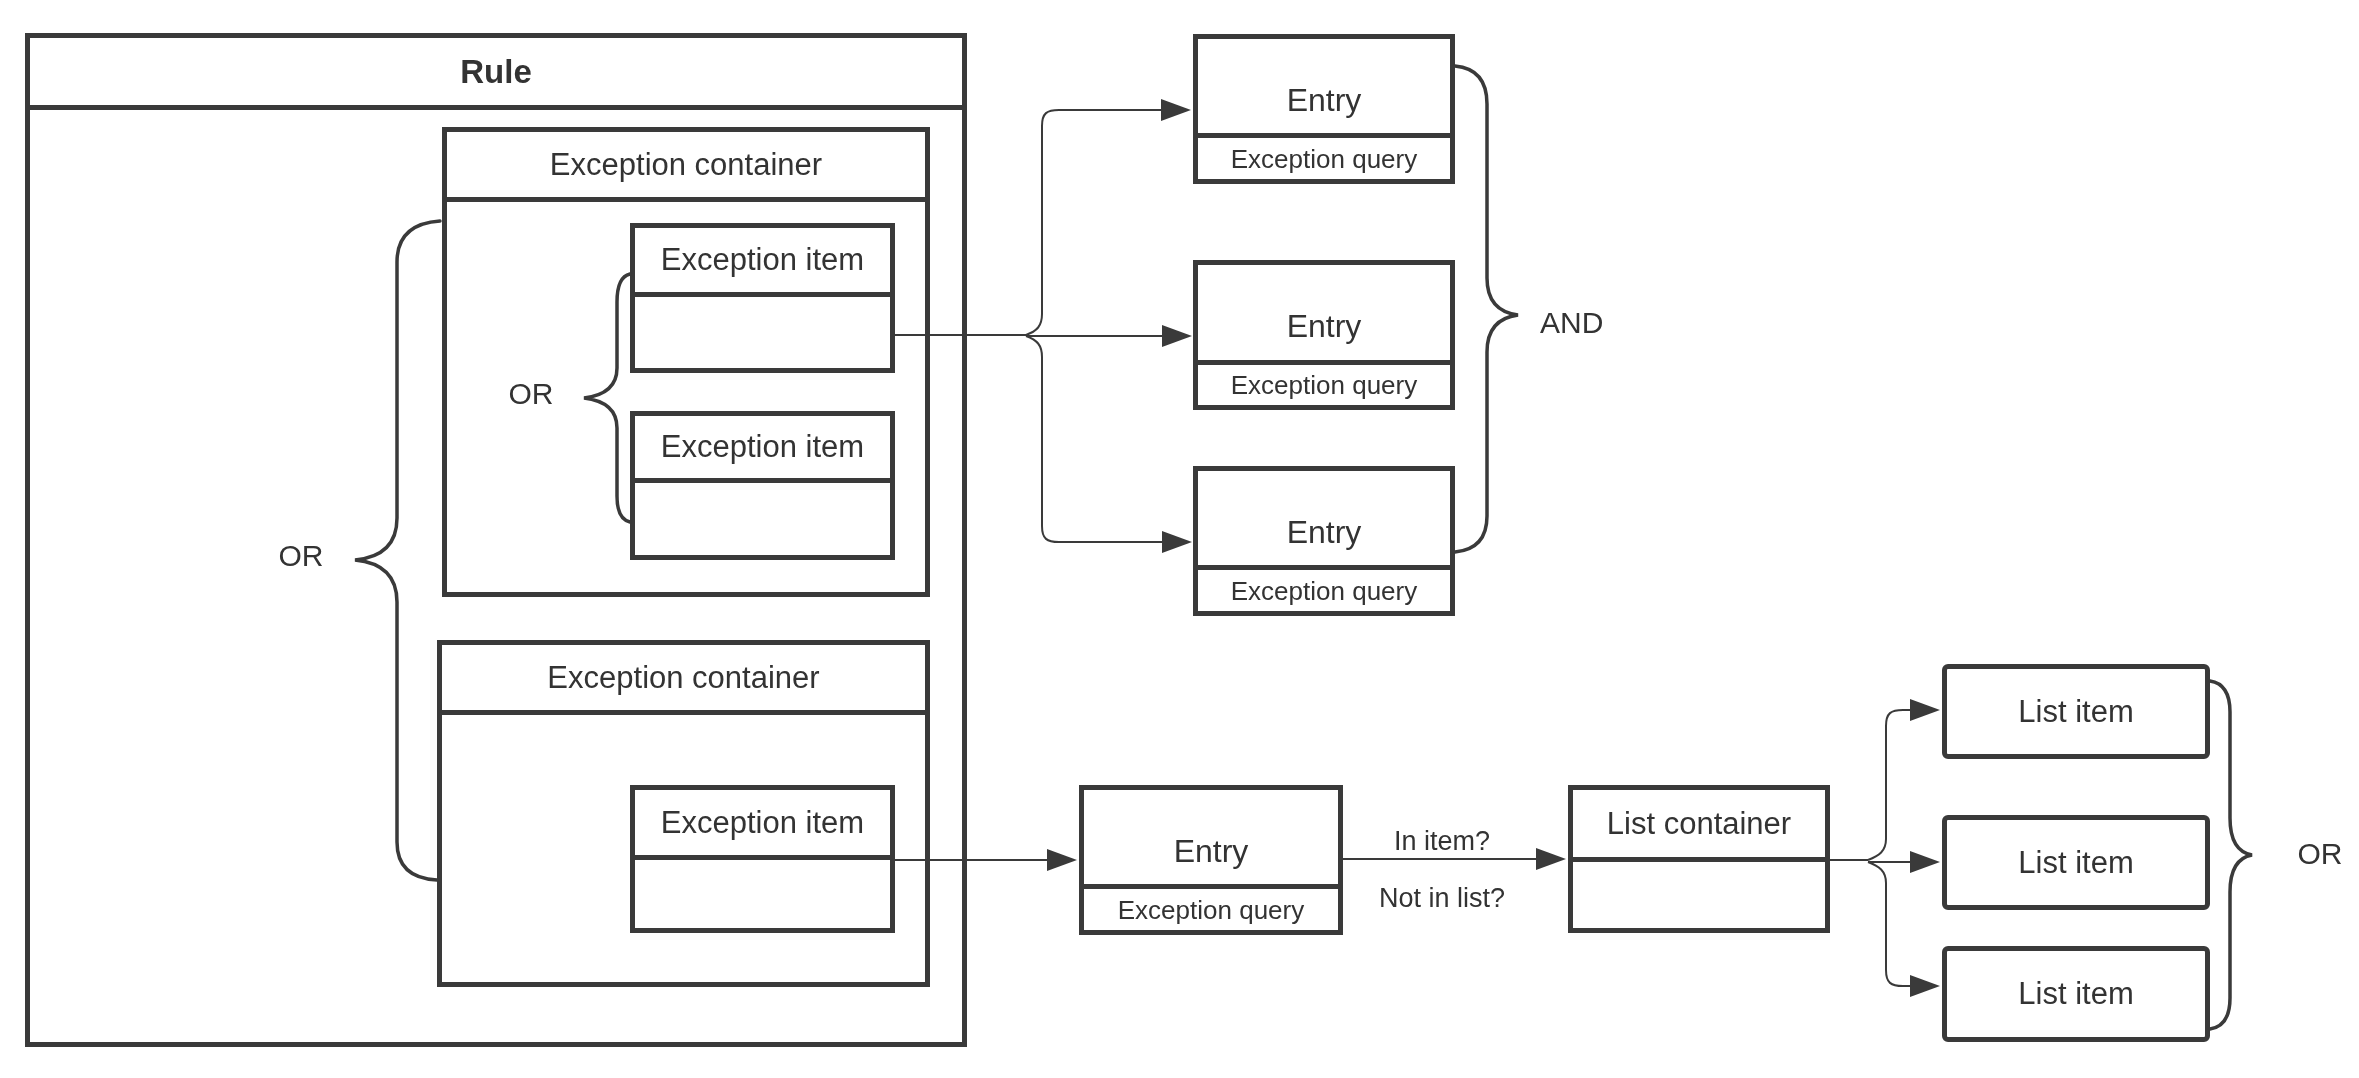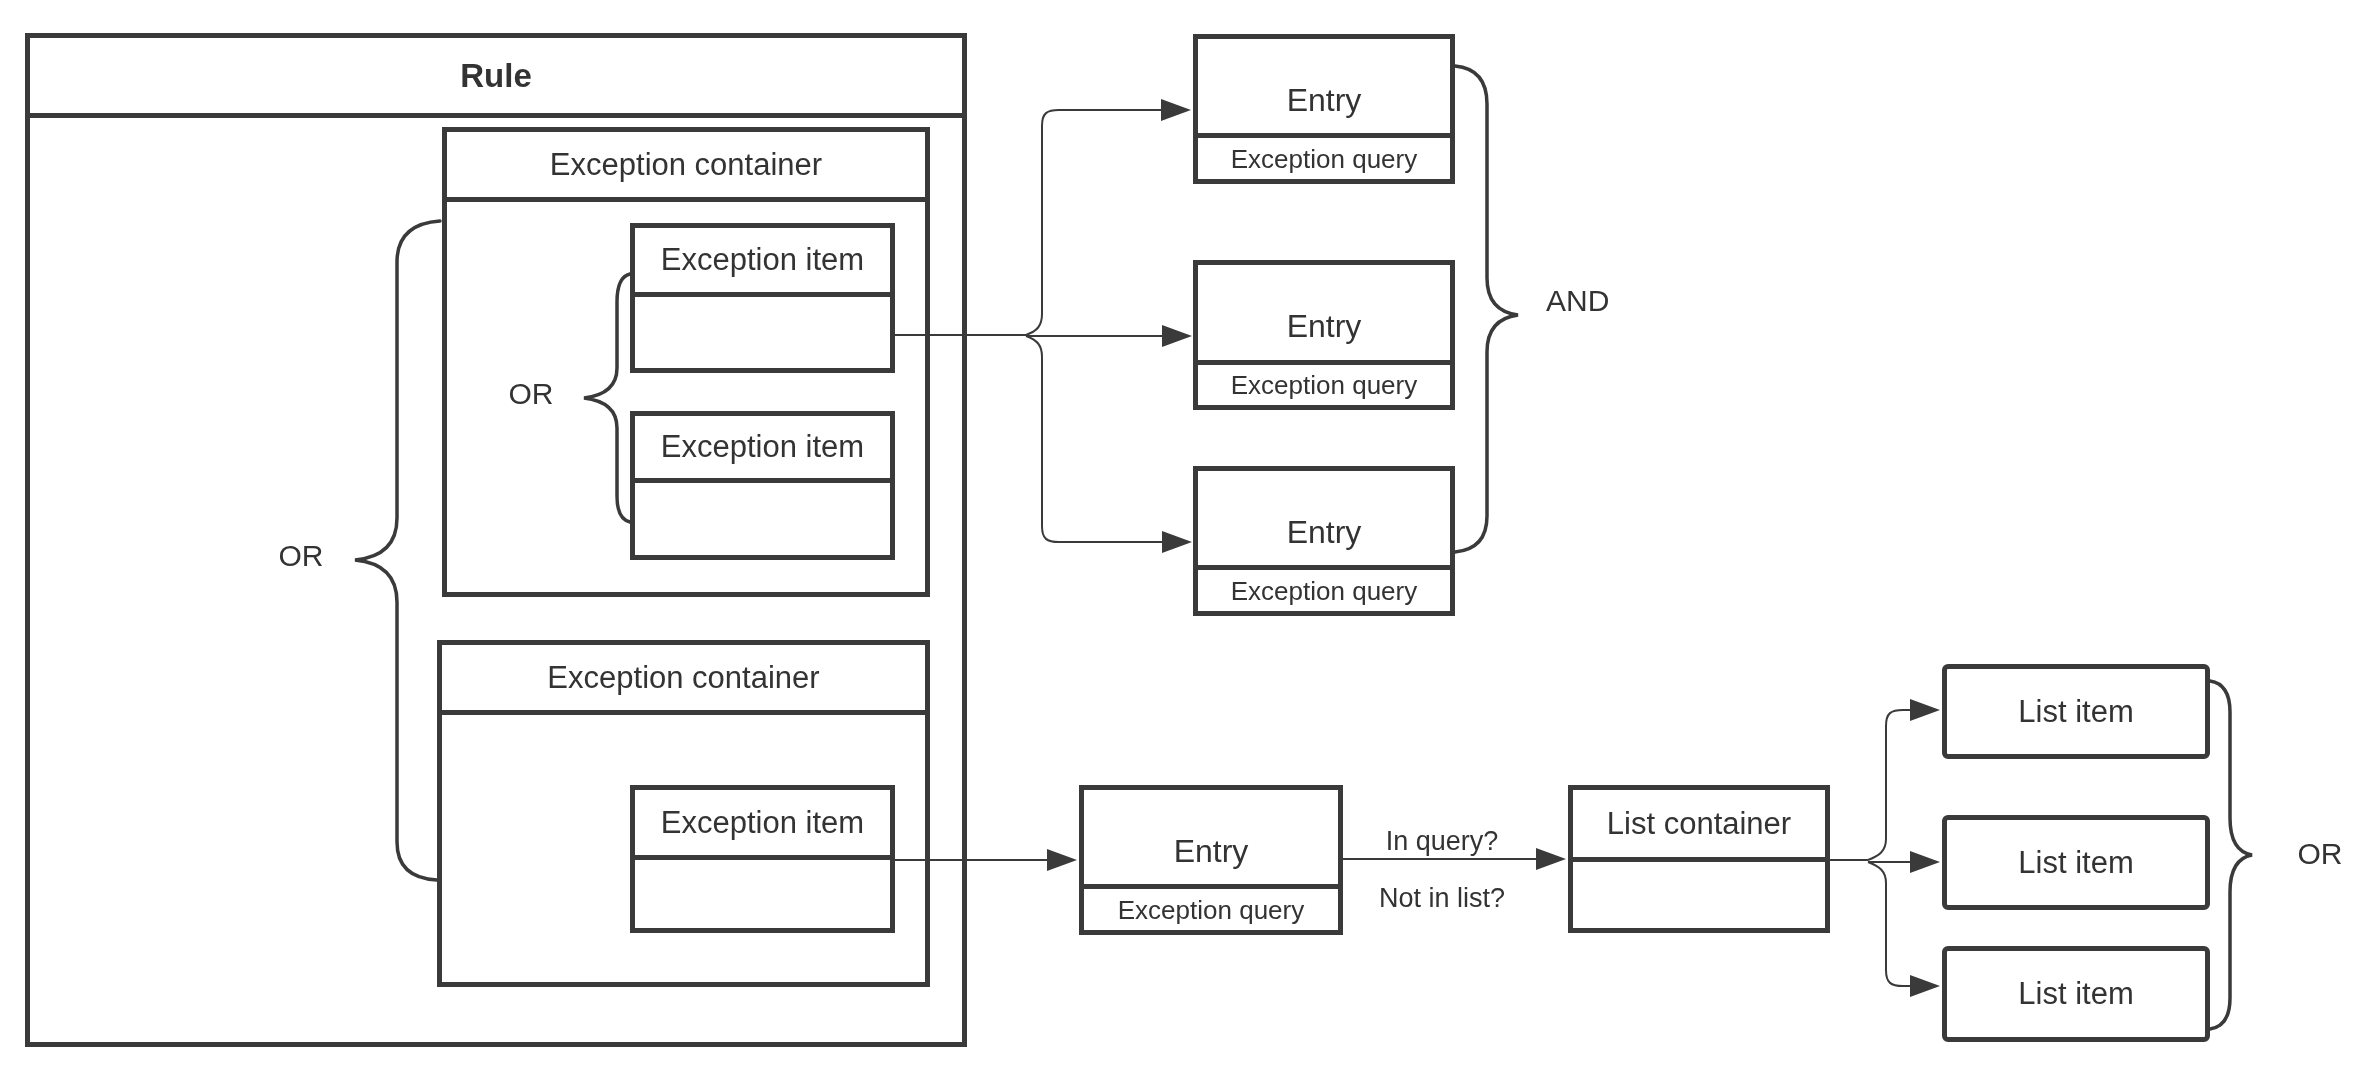--- a/index.html
+++ b/index.html
@@ -57,21 +57,21 @@
   .edge{stroke:var(--stroke);stroke-width:2;fill:none;}
   .brace{stroke:var(--stroke);stroke-width:3.5;fill:none;stroke-linecap:round;}
   .ahead{fill:var(--stroke);stroke:none;}
 </style>
 </head>
 <body>
 
 <div id="canvas">
 
   <div class="node" style="left:25px;top:33px;width:942px;height:1014px;">
-    <div class="hd t-rule" style="height:80px;">Rule</div>
+    <div class="hd t-rule" style="height:72px;">Rule</div>
   </div>
 
   <div class="node" style="left:442px;top:127px;width:488px;height:470px;">
     <div class="hd t-title" style="height:70px;">Exception container</div>
   </div>
 
   <div class="node" style="left:630px;top:223px;width:265px;height:150px;">
     <div class="hd t-title" style="height:69px;">Exception item</div>
   </div>
 
@@ -110,23 +110,23 @@
   <div class="node" style="left:1568px;top:785px;width:262px;height:148px;">
     <div class="hd t-title" style="height:72px;">List container</div>
   </div>
 
   <div class="node single t-title" style="left:1942px;top:664px;width:268px;height:95px;">List item</div>
   <div class="node single t-title" style="left:1942px;top:815px;width:268px;height:95px;">List item</div>
   <div class="node single t-title" style="left:1942px;top:946px;width:268px;height:96px;">List item</div>
 
   <div class="floating t-op" style="left:253px;top:539px;width:96px;height:34px;">OR</div>
   <div class="floating t-op" style="left:483px;top:377px;width:96px;height:34px;">OR</div>
-  <div class="floating t-op" style="left:1540px;top:284px;width:130px;height:34px;justify-content:flex-start;margin-left:6px;">AND</div>
+  <div class="floating t-op" style="left:1540px;top:306px;width:130px;height:34px;justify-content:flex-start;">AND</div>
   <div class="floating t-op" style="left:2280px;top:837px;width:80px;height:34px;">OR</div>
-  <div class="floating t-edge" style="left:1360px;top:825px;width:164px;height:32px;">In query?</div>
+  <div class="floating t-edge" style="left:1360px;top:825px;width:164px;height:32px;">In item?</div>
   <div class="floating t-edge" style="left:1360px;top:866px;width:164px;height:32px;margin-top:16px;">Not in list?</div>
 
   <svg id="wires" viewBox="0 0 2359 1078" xmlns="http://www.w3.org/2000/svg">
 
     <path class="edge" d="M895 335 H1026"></path>
     <path class="edge" d="M1026 335 C1037 331 1042 326 1042 314 L1042 126 C1042 113 1047 110 1059 110 L1161 110"></path>
     <polygon class="ahead" points="1191,110 1161,99 1161,121"></polygon>
     <path class="edge" d="M1026 336 H1162"></path>
     <polygon class="ahead" points="1192,336 1162,325 1162,347"></polygon>
     <path class="edge" d="M1026 336 C1037 340 1042 345 1042 357 L1042 526 C1042 539 1047 542 1059 542 L1162 542"></path>

